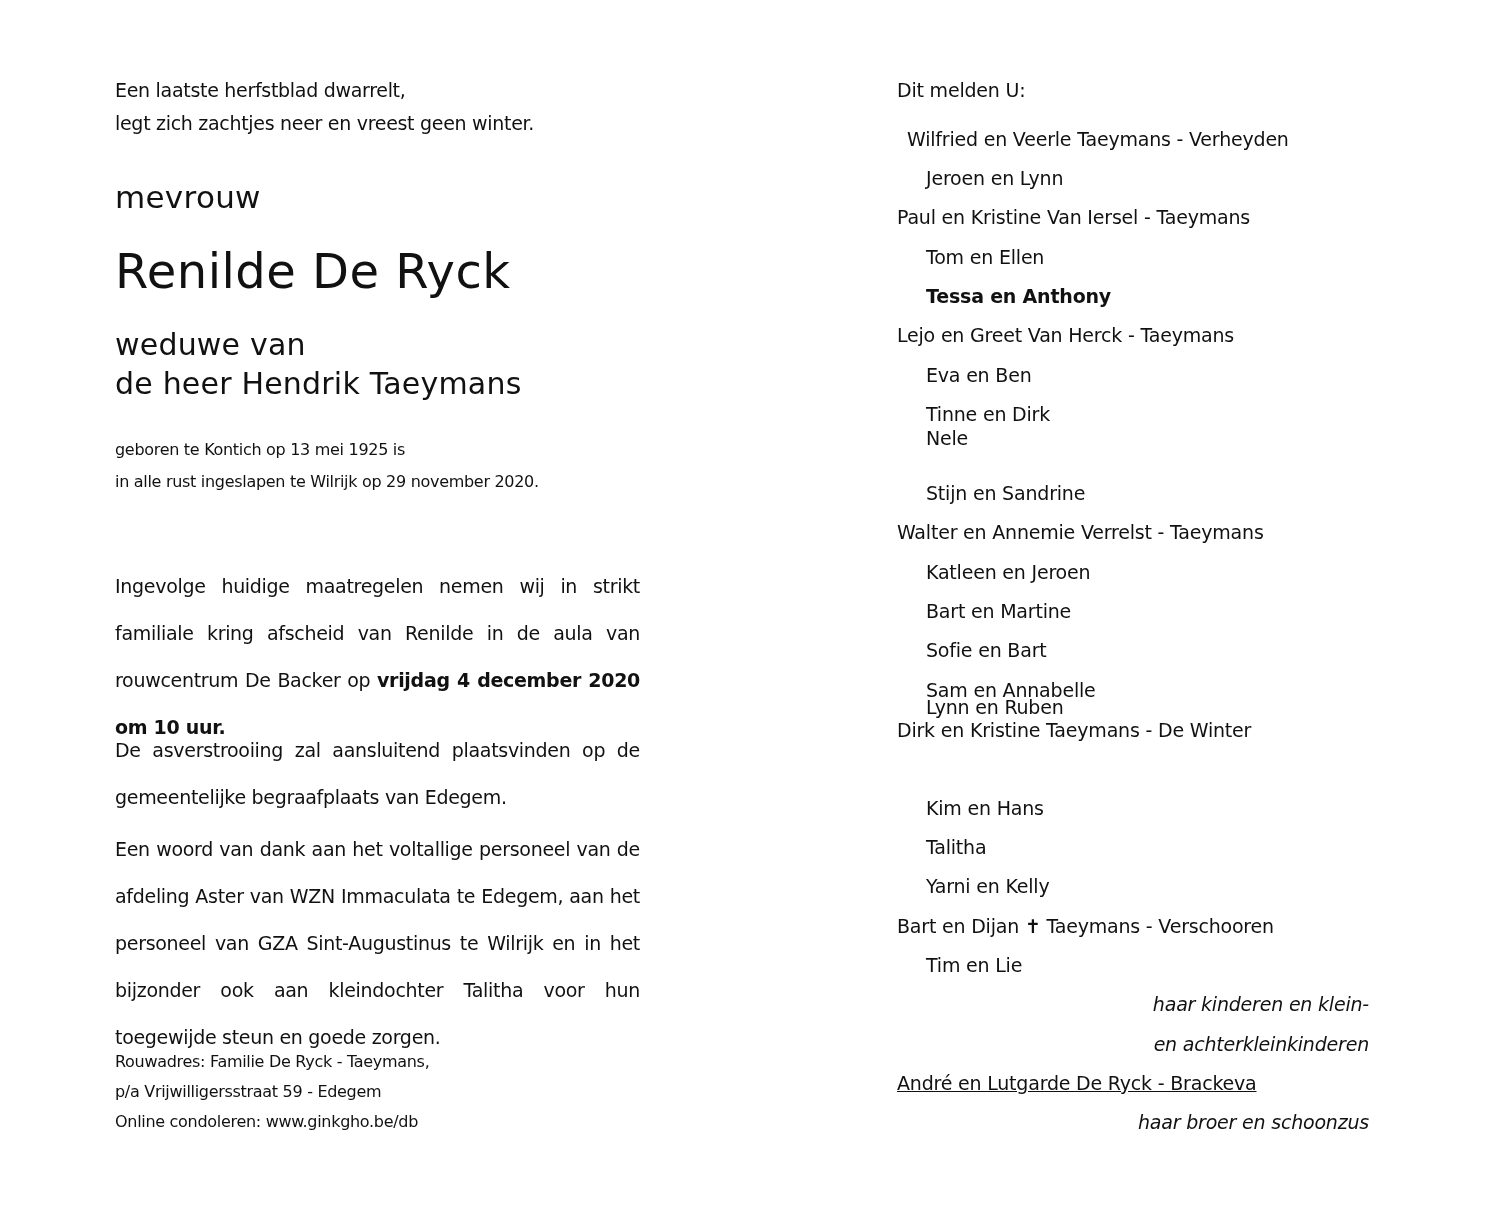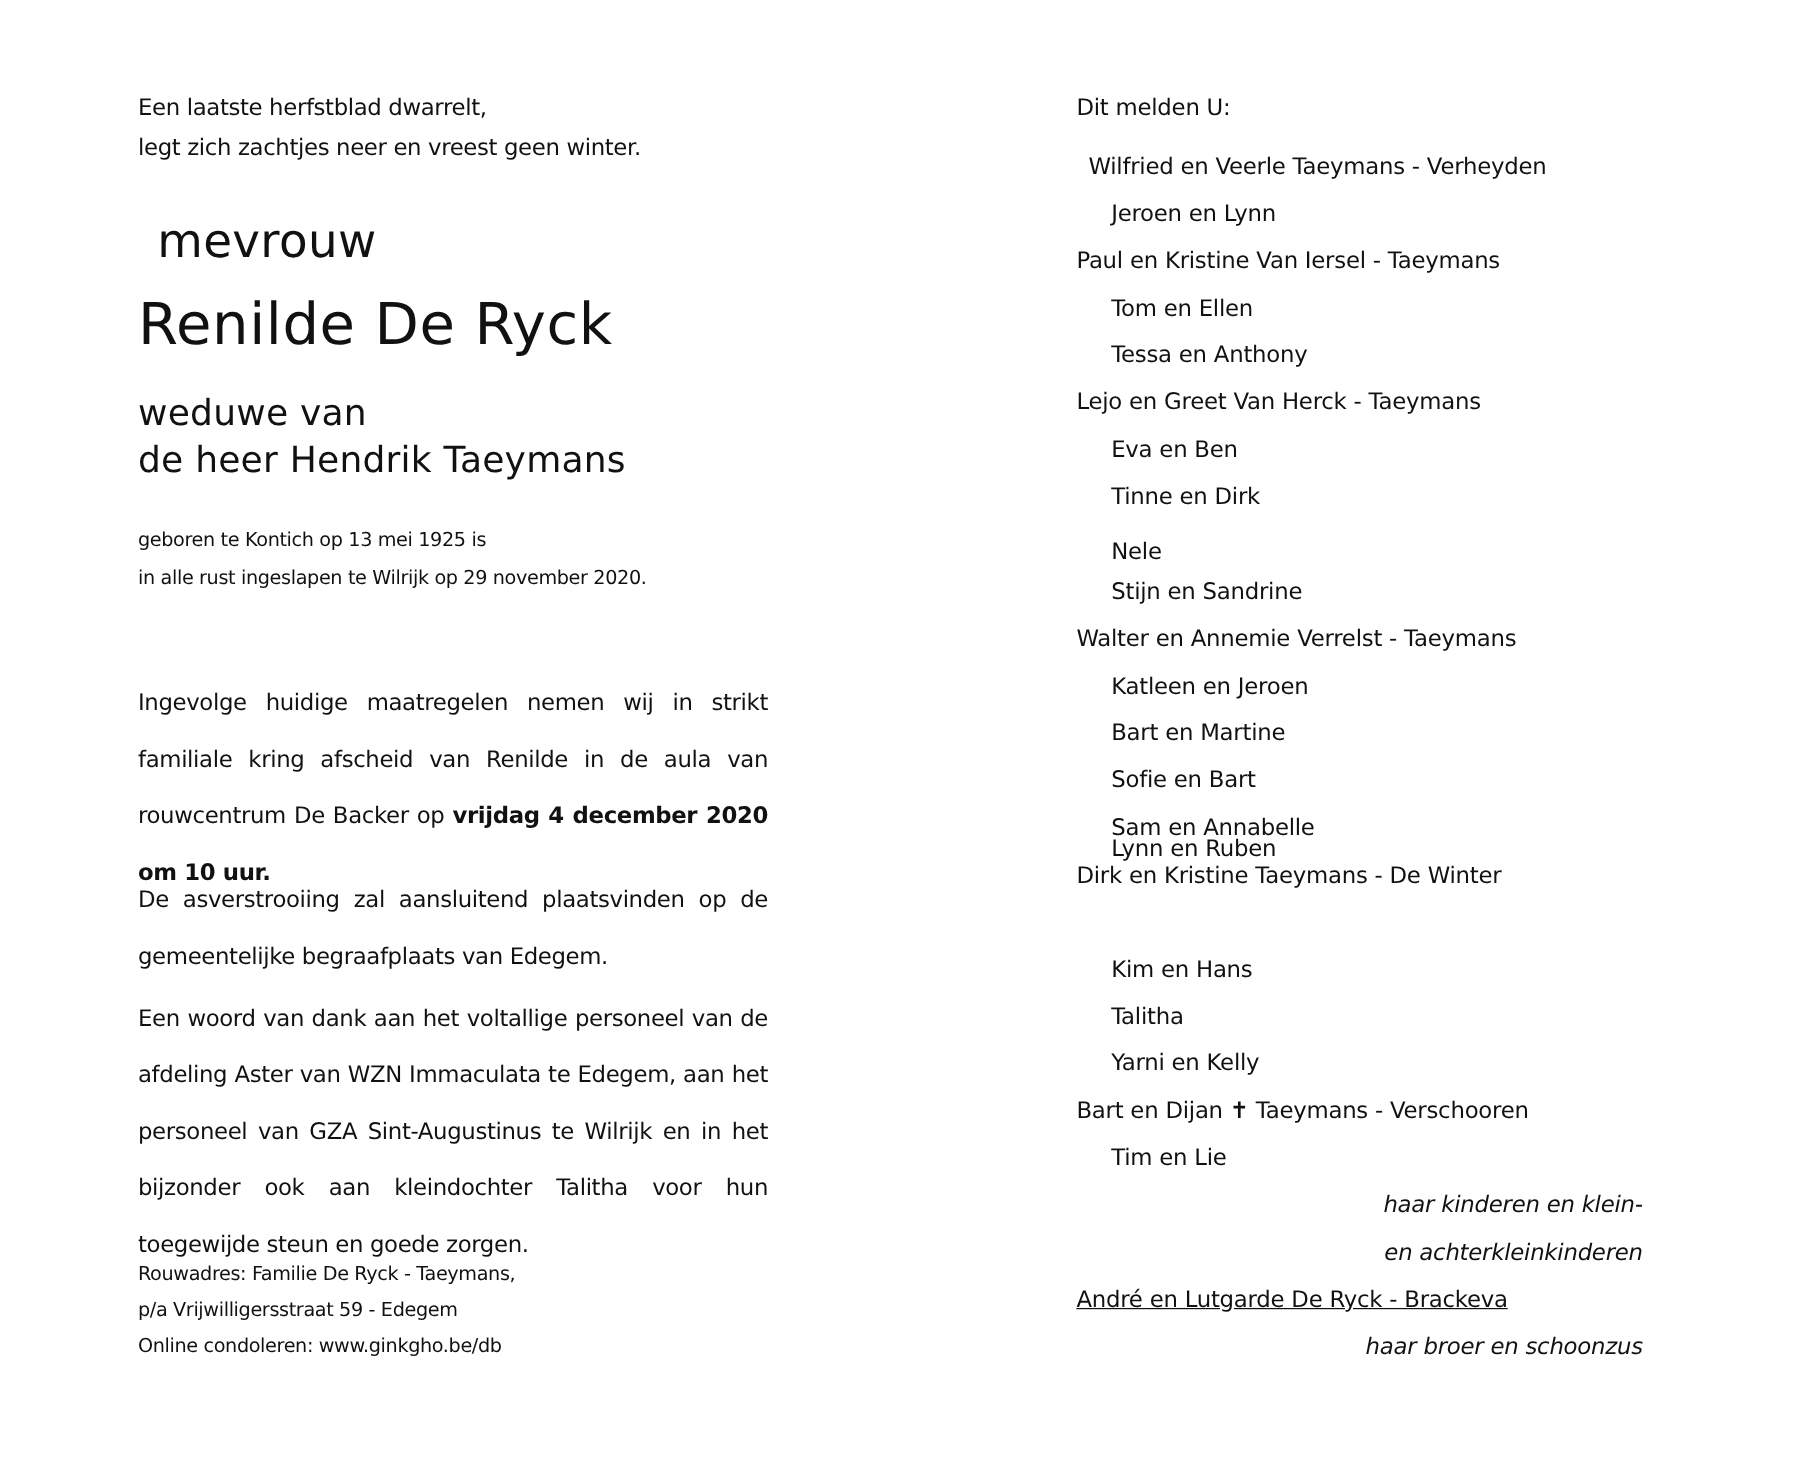--- a/index.html
+++ b/index.html
@@ -26,23 +26,22 @@
       left: 897px;
       top: 0;
       width: 472px;
     }
     .abs { position: absolute; left: 0; white-space: nowrap; }
     .poem-line {
       font-size: 19px;
       letter-spacing: -0.3px;
     }
     .title-small {
-      font-size: 39px;
+      font-size: 31px;
       letter-spacing: 0.3px;
-      margin-left: 16px;
     }
     .name-big {
       font-size: 48px;
       letter-spacing: 0.5px;
     }
     .widow {
       font-size: 30px;
       letter-spacing: 0.2px;
     }
     .body-line {
@@ -103,25 +102,25 @@
   <div class="abs body-line" style="top:1112px;">Online condoleren: www.ginkgho.be/db</div>
 </div>
 
 <div class="col-right">
   <div class="r-line parent" style="top:79px;">Dit melden U:</div>
 
   <div class="r-line parent" style="top:128px;margin-left:10px;">Wilfried en Veerle Taeymans - Verheyden</div>
   <div class="r-line child" style="top:167px;">Jeroen en Lynn</div>
   <div class="r-line parent" style="top:206px;">Paul en Kristine Van Iersel - Taeymans</div>
   <div class="r-line child" style="top:246px;">Tom en Ellen</div>
-  <div class="r-line child" style="top:285px;">Tessa en Anthony</div>
+  <div class="r-line child" style="top:285px;font-weight:bold;">Tessa en Anthony</div>
   <div class="r-line parent" style="top:324px;">Lejo en Greet Van Herck - Taeymans</div>
   <div class="r-line child" style="top:364px;">Eva en Ben</div>
   <div class="r-line child" style="top:403px;">Tinne en Dirk</div>
-  <div class="r-line child" style="top:449px;">Nele</div>
+  <div class="r-line child" style="top:427px;">Nele</div>
   <div class="r-line child" style="top:482px;">Stijn en Sandrine</div>
   <div class="r-line parent" style="top:521px;">Walter en Annemie Verrelst - Taeymans</div>
   <div class="r-line child" style="top:561px;">Katleen en Jeroen</div>
   <div class="r-line child" style="top:600px;">Bart en Martine</div>
   <div class="r-line child" style="top:639px;">Sofie en Bart</div>
   <div class="r-line child" style="top:679px;">Sam en Annabelle</div>
   <div class="r-line child" style="top:696px;">Lynn en Ruben</div>
   <div class="r-line parent" style="top:719px;">Dirk en Kristine Taeymans - De Winter</div>
   <div class="r-line child" style="top:797px;">Kim en Hans</div>
   <div class="r-line child" style="top:836px;">Talitha</div>

